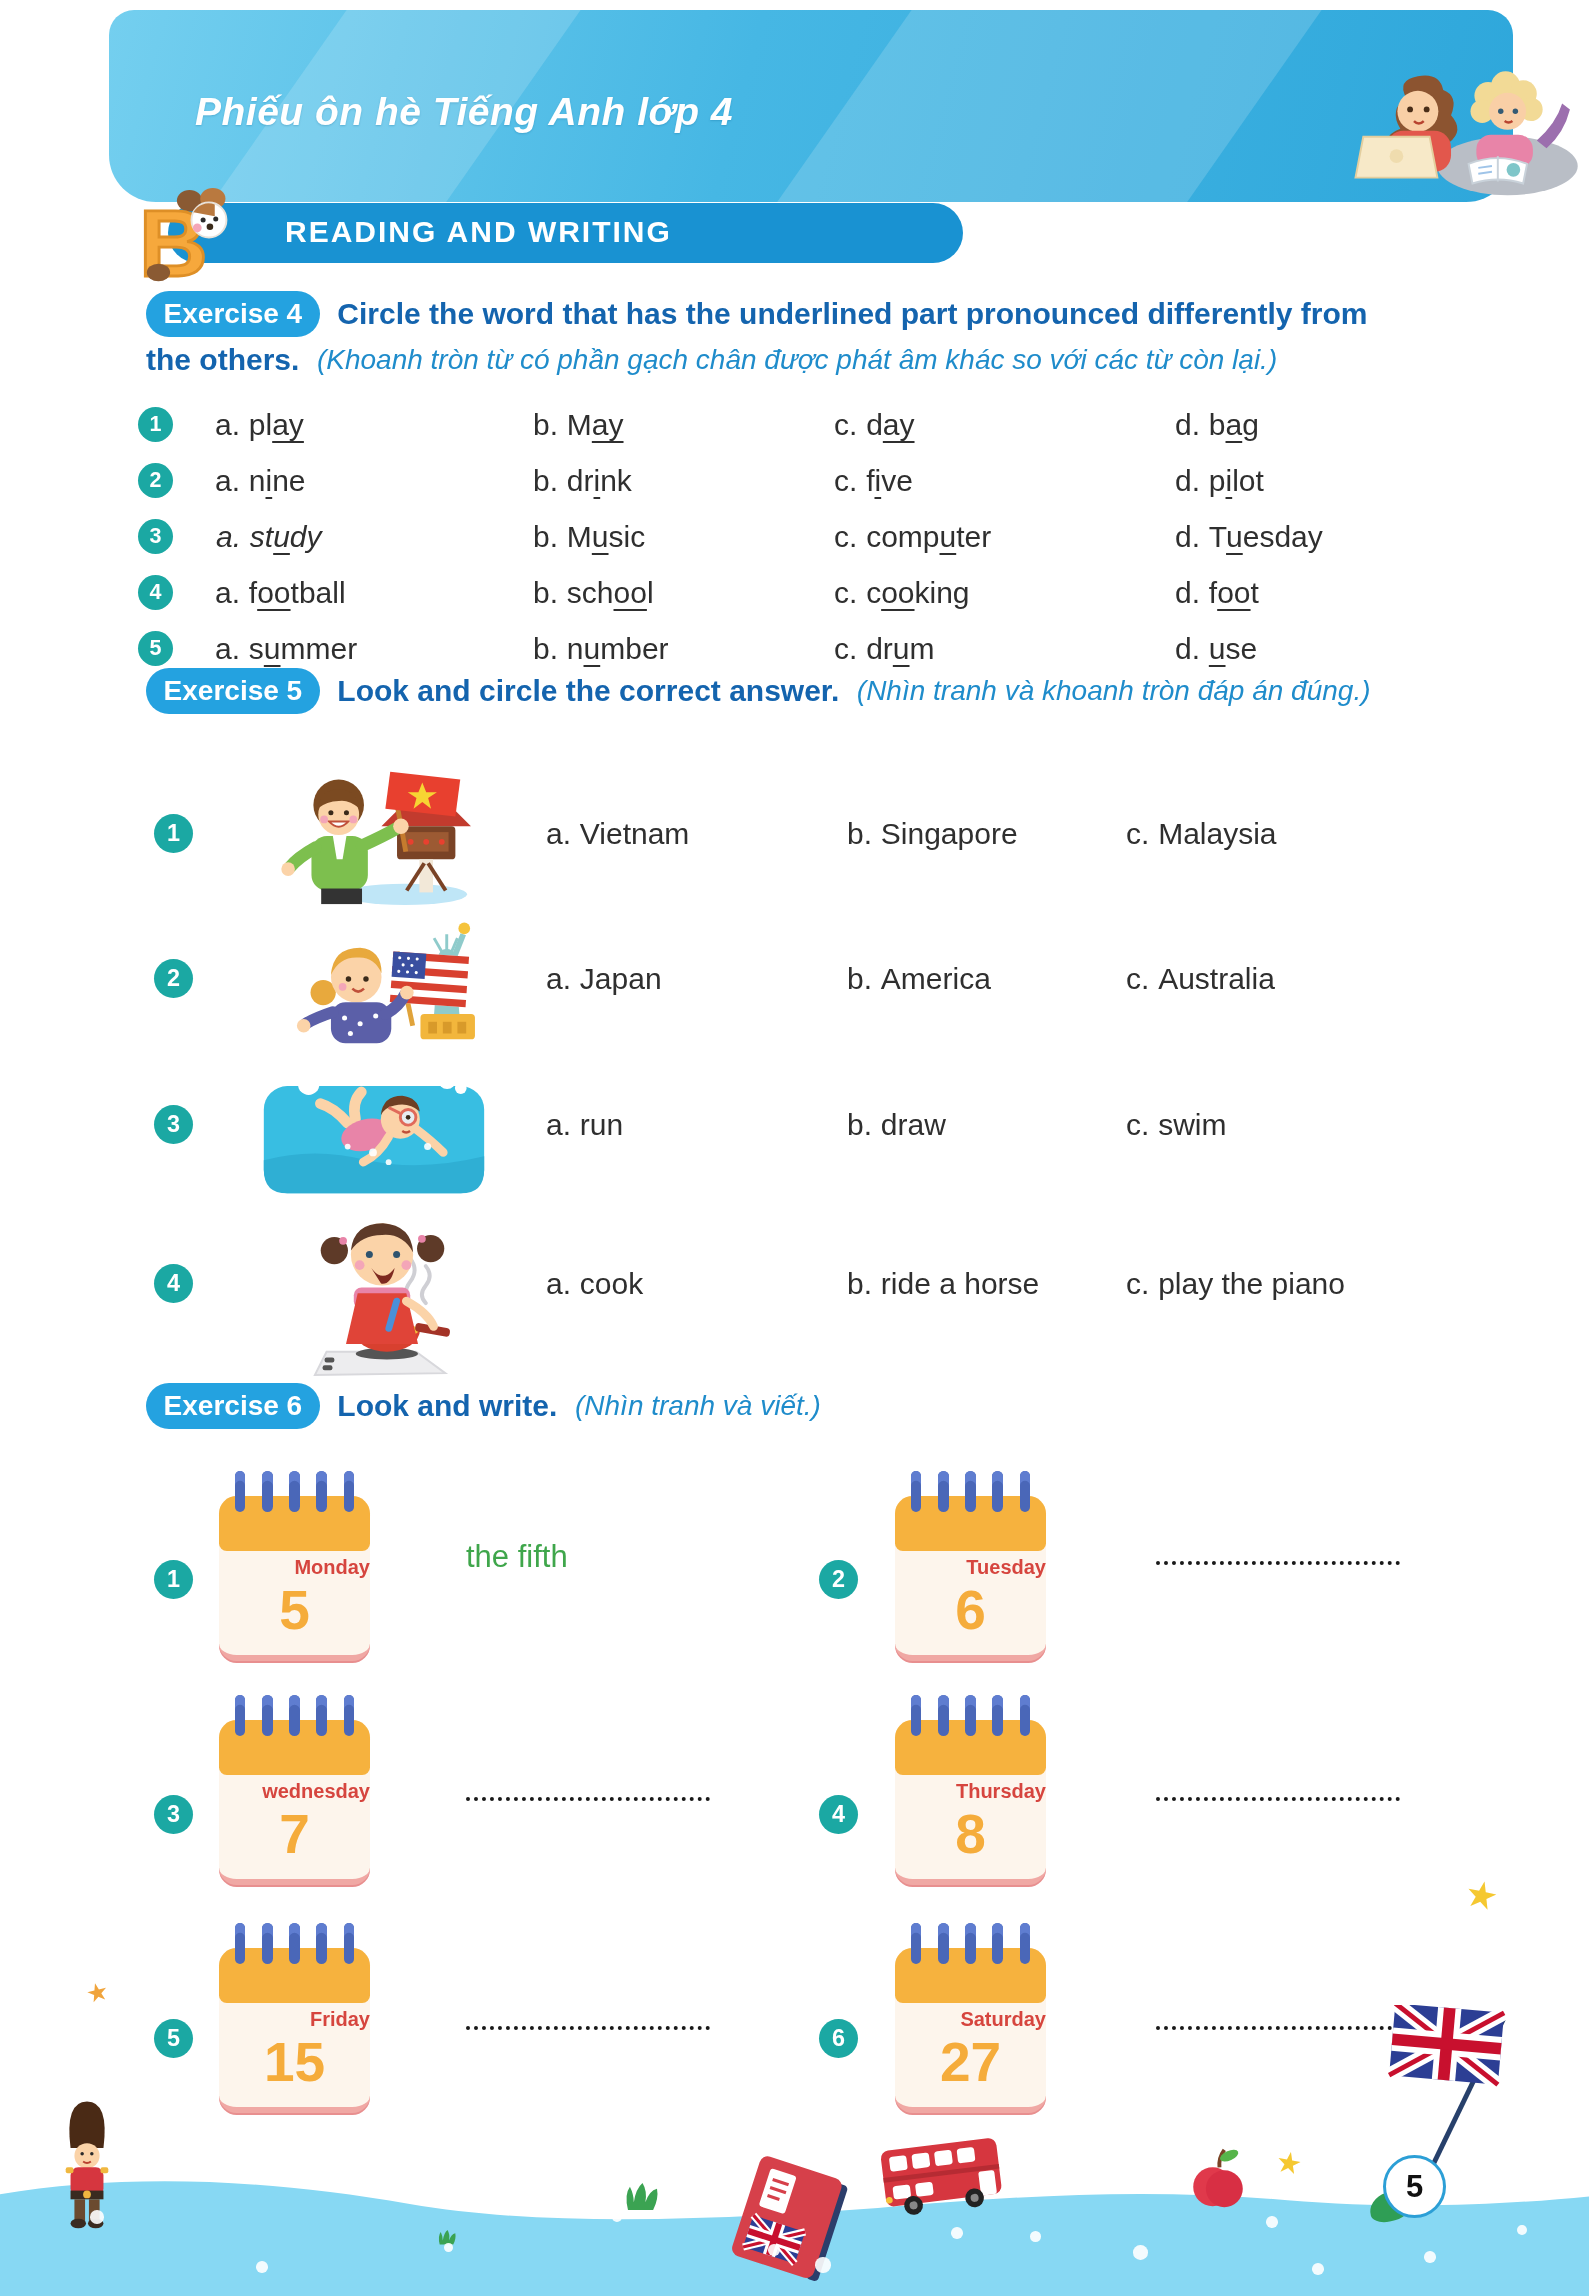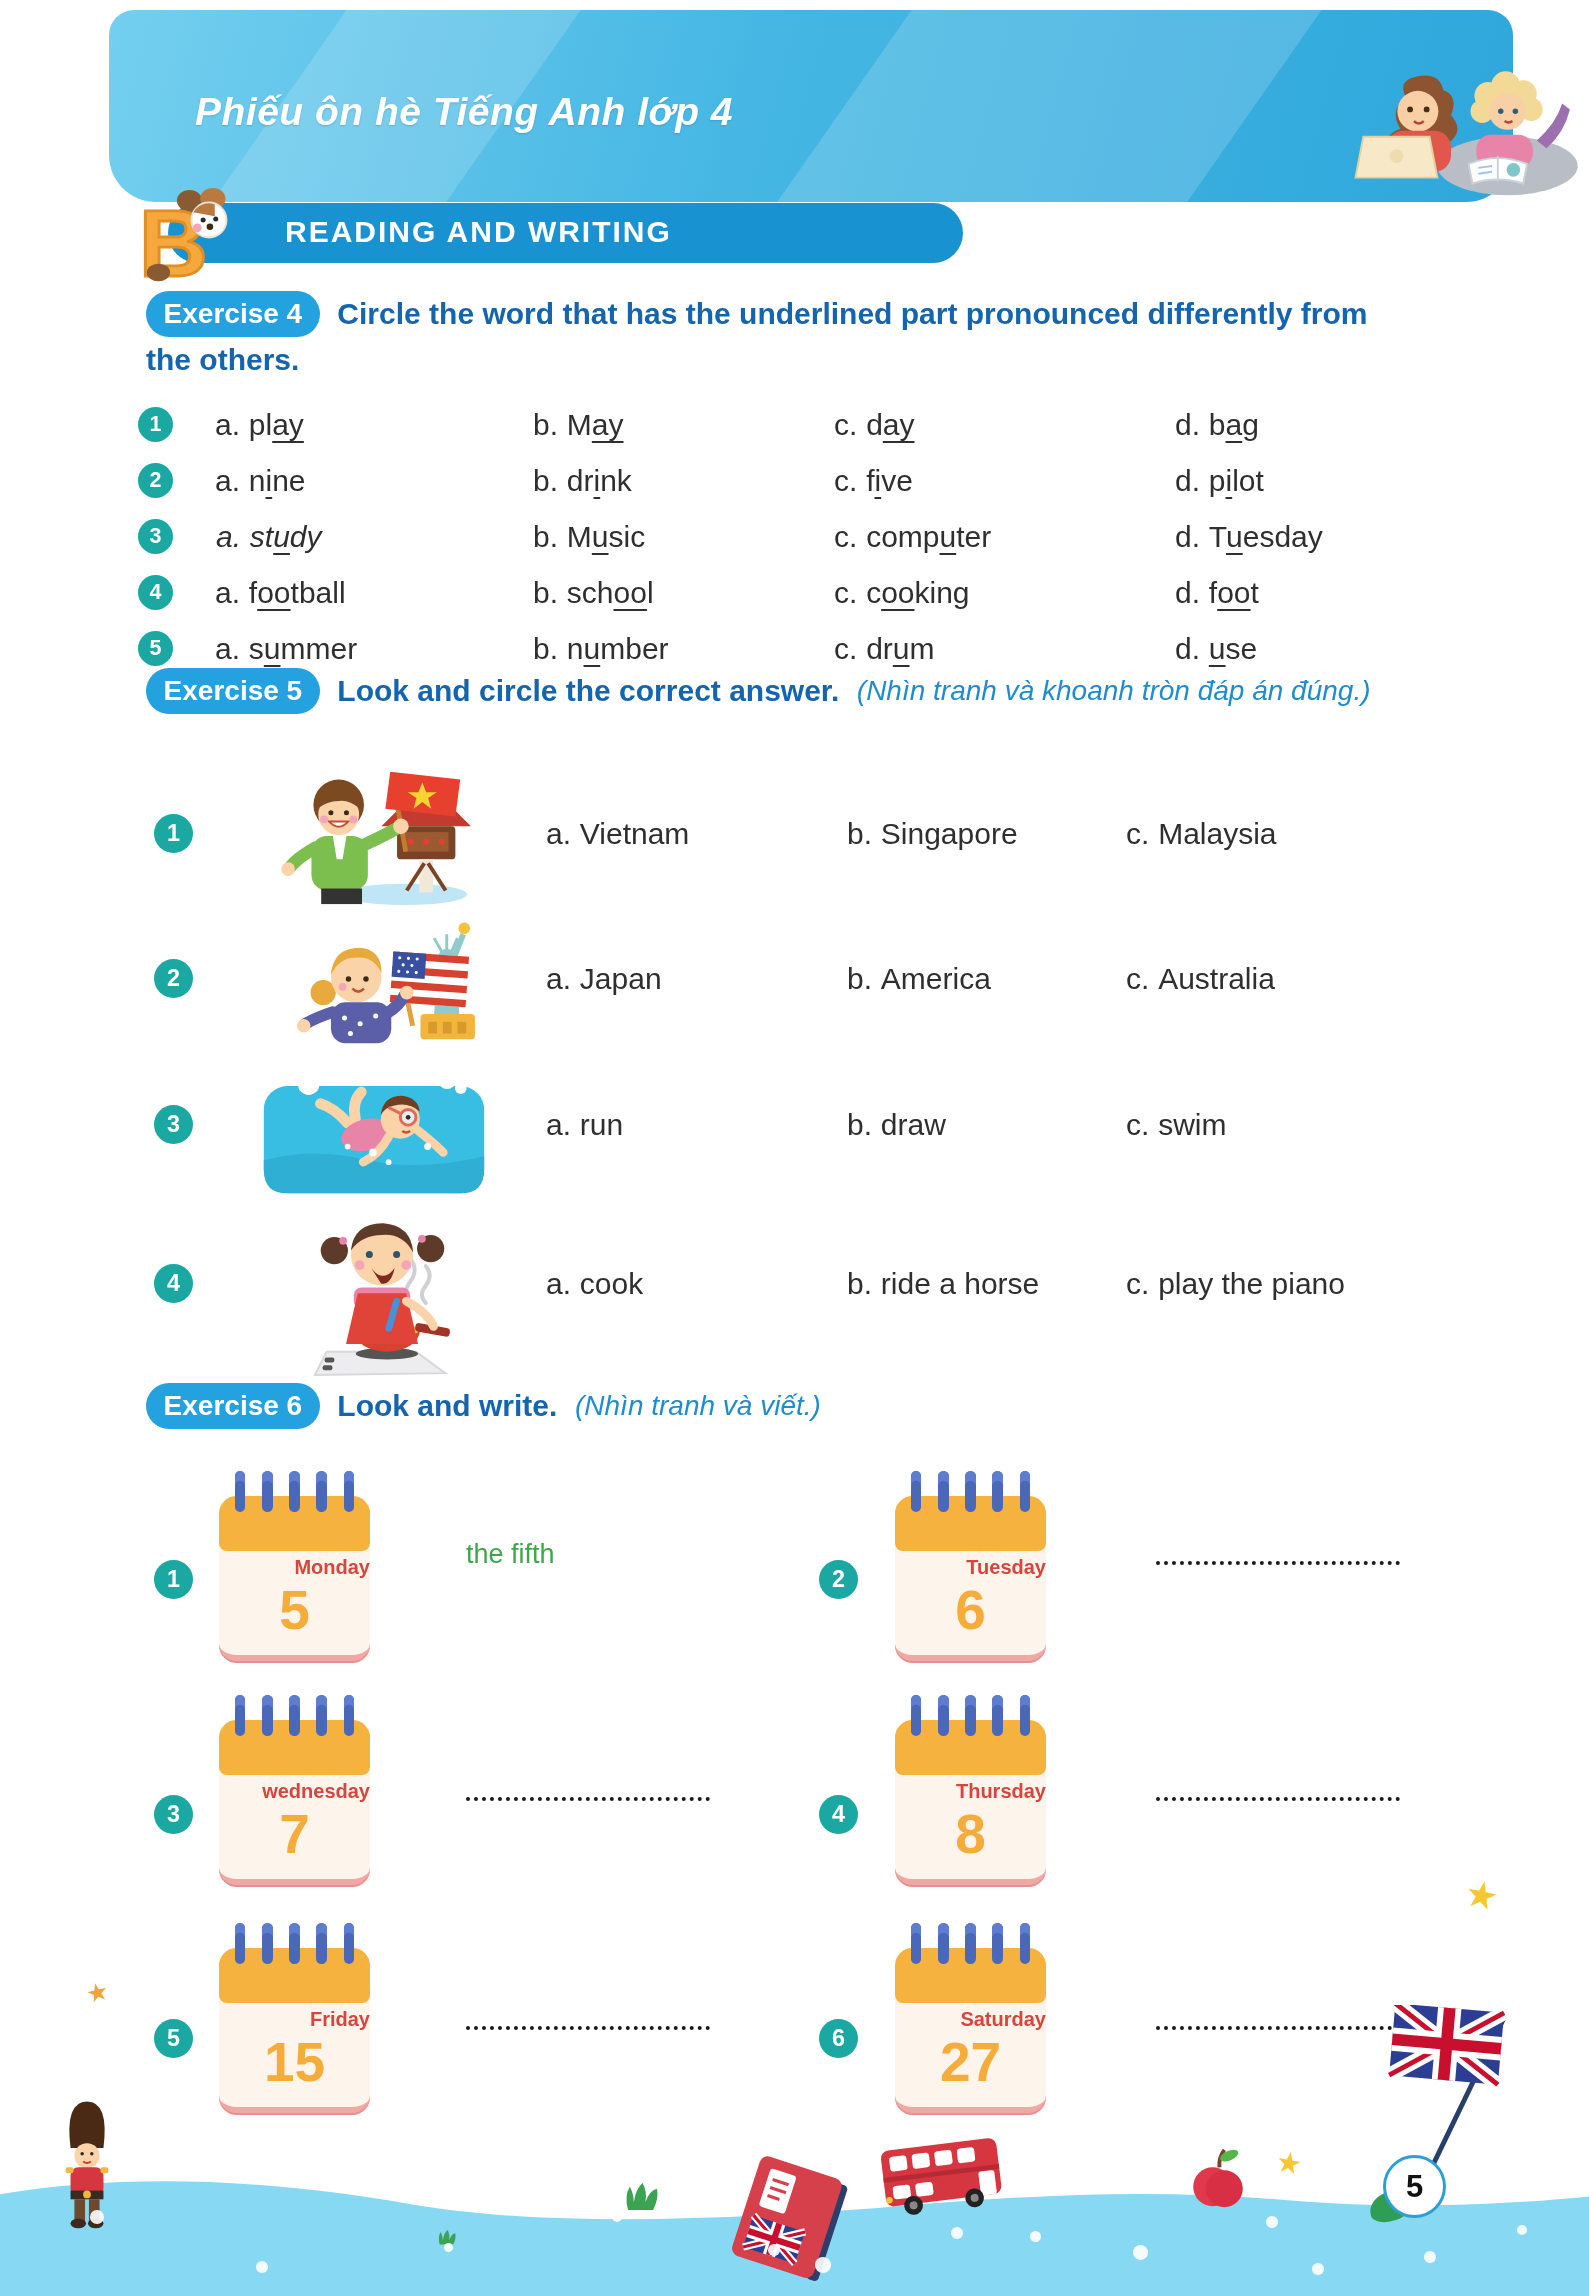--- a/index.html
+++ b/index.html
@@ -49,21 +49,21 @@
        box-shadow:inset 0 9.8px 0 #5f7dd0;}
   .cal-body{position:absolute;top:25px;left:0;right:0;bottom:0;background:#fdf5ec;
             border-radius:17.6px;border-bottom:6.8px solid #f0a8a4;box-shadow:0 2px 0 #e88f8f;}
   .cal-band{position:absolute;top:0;left:0;right:0;height:55px;background:#f6b23e;
             border-radius:17.6px 17.6px 7.8px 7.8px;}
   .cal-day{position:absolute;top:60px;width:100%;text-align:right;color:#d6453e;
            font-weight:bold;font-size:20px;}
   .cal-date{position:absolute;top:82px;width:100%;text-align:center;color:#f5ac3b;
             font-weight:bold;font-size:55px;}
 
-  .answer-green{position:absolute;font-size:27px;color:#3fa64b;white-space:nowrap;}
+  .answer-green{position:absolute;font-size:31px;color:#3fa64b;white-space:nowrap;}
   .dots{position:absolute;width:244px;height:2.9px;border-bottom:4.9px dotted #191919;}
 
   
   .wave{position:absolute;left:0;bottom:0;width:1590px;height:132px;}
   .dot{position:absolute;border-radius:50%;background:rgba(255,255,255,.9);}
   .star{position:absolute;font-size:29px;}
   .page-circle{position:absolute;left:1383px;top:2155px;width:57px;height:57px;background:#fff;
                border:3.9px solid #2c9fd6;border-radius:50%;display:flex;align-items:center;
                justify-content:center;font-size:31px;font-weight:bold;color:#111;z-index:3;}
   .leaf{position:absolute;left:1369px;top:2192px;width:43px;height:29px;background:#2f9e55;
@@ -123,20 +123,21 @@
     <circle cx="66" cy="42" r="4.5" fill="#f4a6b8"></circle>
     <ellipse cx="26" cy="88" rx="12" ry="9" fill="#8a5a33"></ellipse>
   </svg>
 
   <div class="ex-header" style="left:146px;top:291px;">
     <span class="ex-badge">Exercise 4</span>
     <span class="ex-title">Circle the word that has the underlined part pronounced differently from</span>
   </div>
   <div class="ex-header" style="left:146px;top:343px;">
     <span class="ex-title">the others.</span>
+    <span class="ex-vi">(Khoanh tròn từ có phần gạch chân được phát âm khác so với các từ còn lại.)</span>
   </div>
 
   <div class="ex4-row" style="top:405px;">
     <div class="ncircle small" style="left:138px;top:2px;">1</div>
     <div class="opt" style="left:215px;"><span class="okey">a.</span><span>pl</span><span class="u">ay</span><span></span></div>
     <div class="opt" style="left:533px;"><span class="okey">b.</span><span>M</span><span class="u">ay</span><span></span></div>
     <div class="opt" style="left:834px;"><span class="okey">c.</span><span>d</span><span class="u">ay</span><span></span></div>
     <div class="opt" style="left:1175px;"><span class="okey">d.</span><span>b</span><span class="u">a</span><span>g</span></div>
   </div>
   <div class="ex4-row" style="top:461px;">

